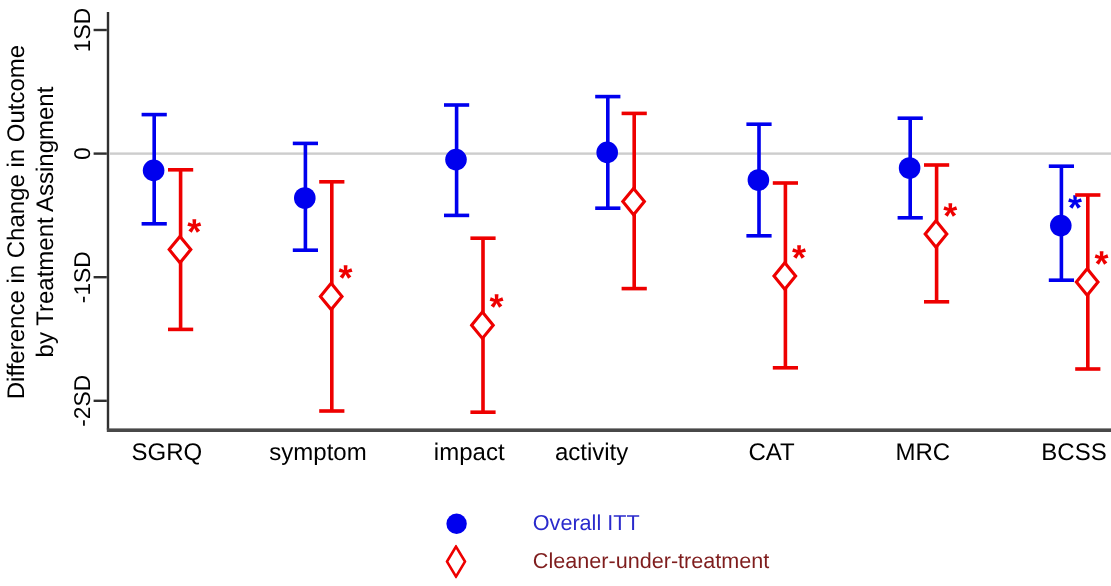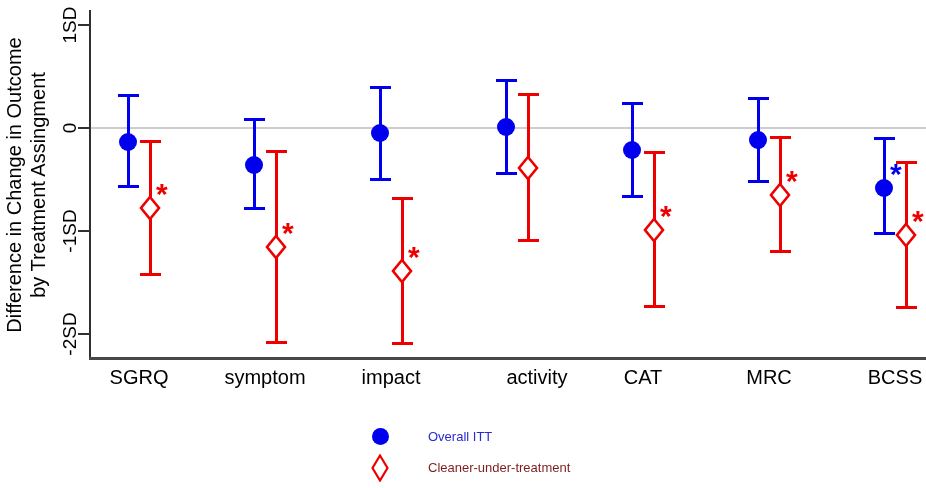--- a/index.html
+++ b/index.html
@@ -22,21 +22,21 @@
   #zero-gridline{position:absolute;left:91px;height:2px;background:#cdcdcd;}
   .xlabel{position:absolute;width:130px;text-align:center;font-size:20px;color:#000;}
   .errbar-line{position:absolute;width:3px;}
   .errbar-cap{position:absolute;width:21px;height:3px;}
   .pt-circle{position:absolute;width:18px;height:18px;border-radius:50%;}
   .pt-diamond{position:absolute;width:22px;height:26px;}
   .sig-star{position:absolute;font-size:30px;font-weight:bold;line-height:30px;}
   #legend{position:absolute;left:363px;top:421px;}
   .legend-row{display:flex;align-items:center;height:31px;}
   .legend-marker{width:34px;display:flex;justify-content:center;align-items:center;}
-  .legend-label{margin-left:31px;font-size:13px;white-space:nowrap;}
+  .legend-label{margin-left:47px;font-size:18px;white-space:nowrap;}
 </style>
 </head>
 <body>
 
 <div id="chart">
   <div id="y-title">
     <span>Difference in Change in Outcome</span><br>
     <span>by Treatment Assingment</span>
   </div>
 
@@ -130,21 +130,21 @@
       <div class="errbar-cap" style="left: 896px; top: 306.25px; background: rgb(238, 0, 0);"></div>
       <div class="pt-diamond" style="left: 895px; top: 222.12px;"><svg width="22" height="26" viewBox="0 0 22 26" xmlns="http://www.w3.org/2000/svg">
           <polygon points="11,2 20,13 11,24 2,13" fill="#ffffff" stroke="#ee0000" stroke-width="2.6"></polygon>
         </svg></div>
       <div class="sig-star" style="left: 912px; top: 206.12px; color: rgb(238, 0, 0);">*</div>
     </div>
   <div id="xlabels">
       <div class="xlabel" style="left: 74px; top: 366px;">SGRQ</div>
       <div class="xlabel" style="left: 200px; top: 366px;">symptom</div>
       <div class="xlabel" style="left: 326px; top: 366px;">impact</div>
-      <div class="xlabel" style="left: 472px; top: 366px;">activity</div>
+      <div class="xlabel" style="left: 428px; top: 366px;">activity</div>
       <div class="xlabel" style="left: 578px; top: 366px;">CAT</div>
       <div class="xlabel" style="left: 704px; top: 366px;">MRC</div>
       <div class="xlabel" style="left: 830px; top: 366px;">BCSS</div>
     </div>
 
   <div id="legend">
       <div class="legend-row">
         <div class="legend-marker">
           <div style="width: 17px; height: 17px; border-radius: 50%; background: rgb(0, 0, 238);"></div>
         </div>

